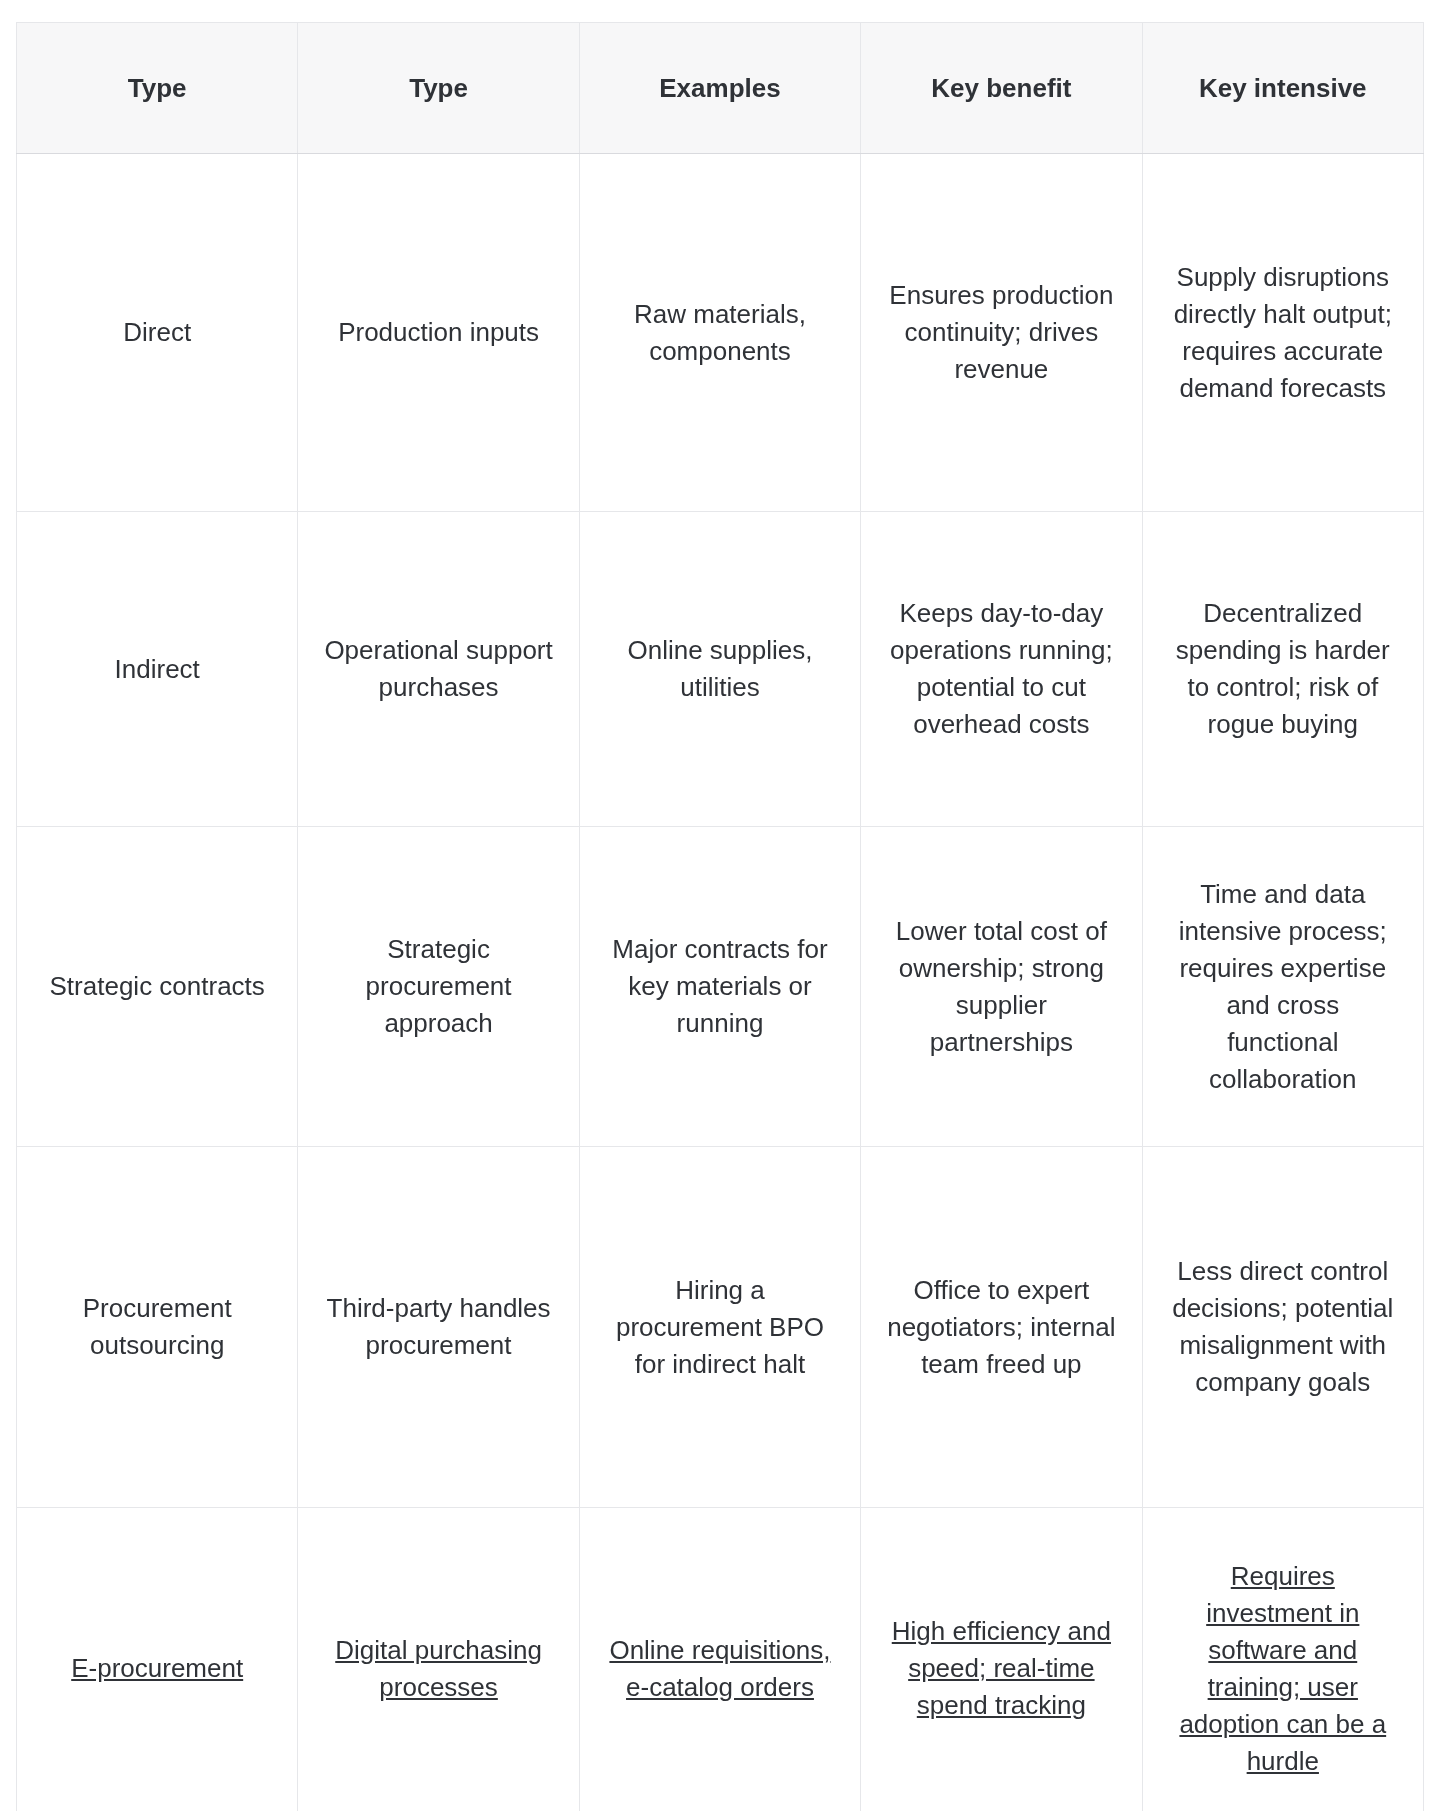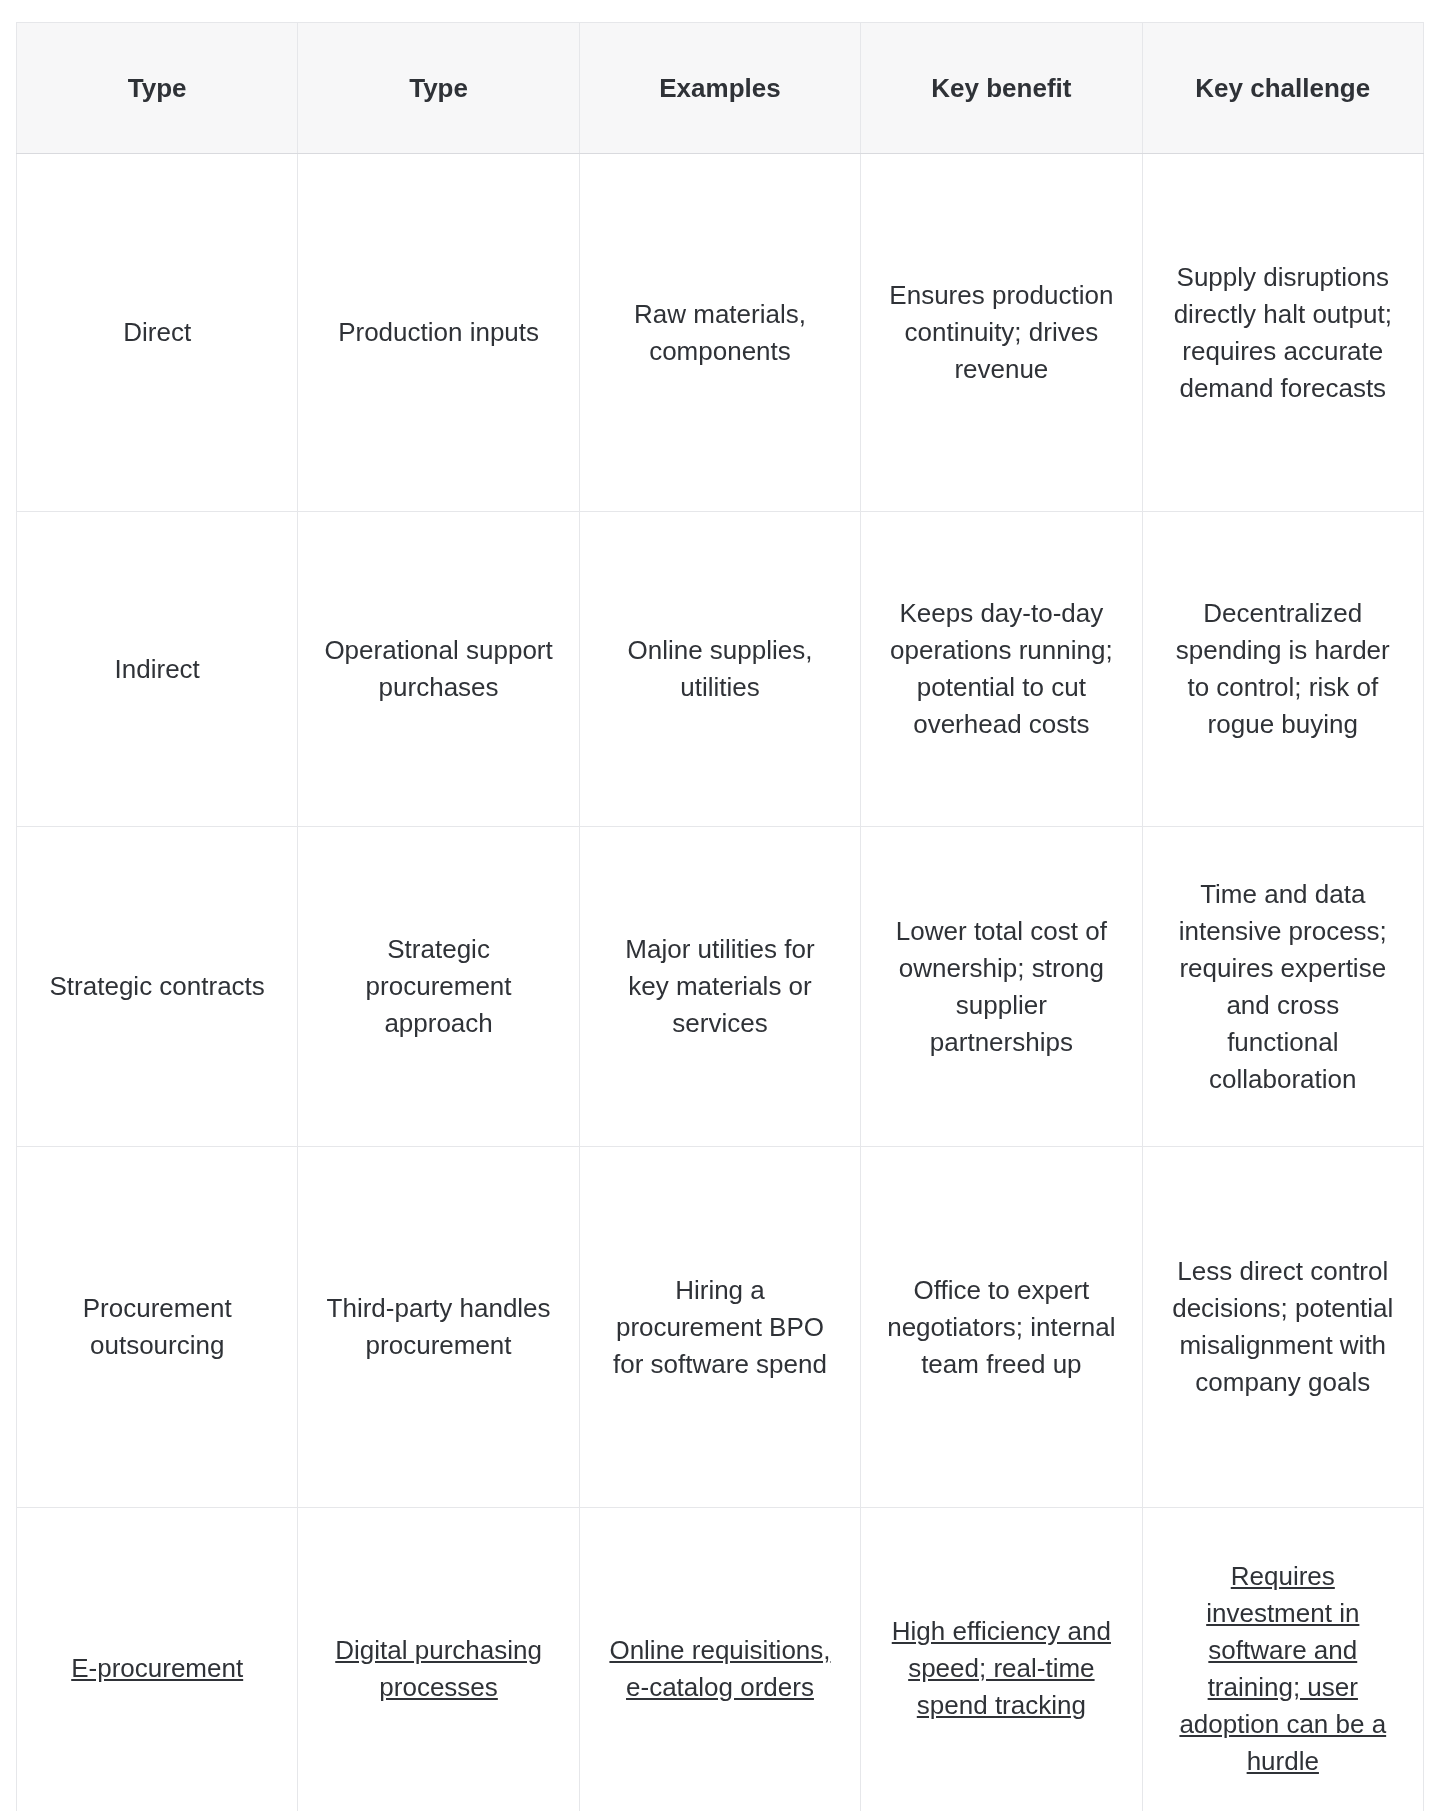--- a/index.html
+++ b/index.html
@@ -54,49 +54,49 @@
 <body>
 
 <div class="table-wrap">
   <table class="cmp-table">
     <thead>
       <tr id="headerRow">
           <th>Type</th>
           <th>Type</th>
           <th>Examples</th>
           <th>Key benefit</th>
-          <th>Key challenge</th>
+          <th>Key intensive</th>
         </tr>
     </thead>
     <tbody id="tableBody">
         <tr>
           <td>Direct</td>
           <td>Production inputs</td>
           <td>Raw materials, components</td>
           <td>Ensures production continuity; drives revenue</td>
           <td>Supply disruptions directly halt output; requires accurate demand forecasts</td>
         </tr>
         <tr>
           <td>Indirect</td>
           <td>Operational support purchases</td>
           <td>Online supplies, utilities</td>
           <td>Keeps day-to-day operations running; potential to cut overhead costs</td>
           <td>Decentralized spending is harder to control; risk of rogue buying</td>
         </tr>
         <tr>
           <td>Strategic contracts</td>
           <td>Strategic procurement approach</td>
-          <td>Major utilities for key materials or services</td>
+          <td>Major contracts for key materials or running</td>
           <td>Lower total cost of ownership; strong supplier partnerships</td>
           <td>Time and data intensive process; requires expertise and cross functional collaboration</td>
         </tr>
         <tr>
           <td>Procurement outsourcing</td>
           <td>Third-party handles procurement</td>
-          <td>Hiring a procurement BPO for software spend</td>
+          <td>Hiring a procurement BPO for indirect halt</td>
           <td>Office to expert negotiators; internal team freed up</td>
           <td>Less direct control decisions; potential misalignment with company goals</td>
         </tr>
         <tr>
           <td>E-procurement</td>
           <td>Digital purchasing processes</td>
           <td>Online requisitions, e-catalog orders</td>
           <td>High efficiency and speed; real-time spend tracking</td>
           <td>Requires investment in software and training; user adoption can be a hurdle</td>
         </tr>

